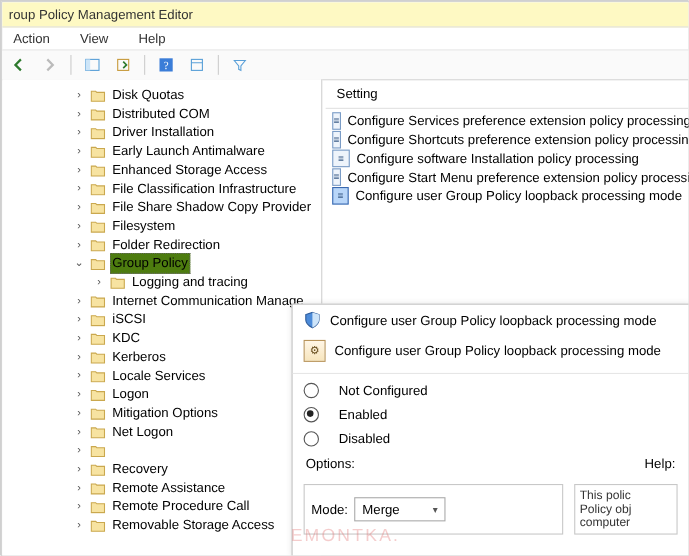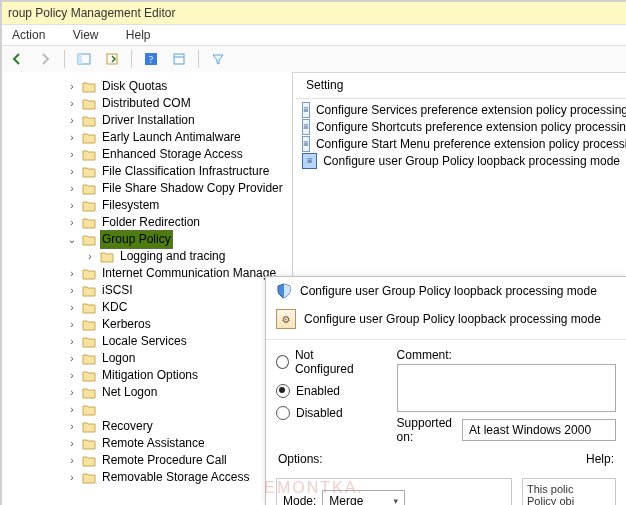--- a/index.html
+++ b/index.html
@@ -130,21 +130,21 @@
     display: flex; align-items: center; justify-content: center;
     font-size: 10px; color: #6a5020;
   }
   .dlg-body {
     display: flex; flex-direction: column;
     padding: 8px 10px;
     gap: 8px;
   }
   .radio-row { display: flex; gap: 28px; }
   .radio-col { display: flex; flex-direction: column; gap: 8px; }
-  .radio-item { display: flex; align-items: center; gap: 6px; }
+  .radio-item { display: flex; align-items: center; gap: 18px; }
   .radio-circle {
     width: 12px; height: 12px; border-radius: 50%;
     border: 1px solid #555; display: inline-block;
     position: relative;
   }
   .radio-circle.filled::after {
     content: ""; position: absolute; top: 2px; left: 2px;
     width: 6px; height: 6px; border-radius: 50%; background: #222;
   }
   .comment-col { flex: 1; display: flex; flex-direction: column; gap: 2px; }
@@ -466,20 +466,24 @@
   <div class="right-pane">
     <div class="settings-header">Setting</div>
     <div class="settings-list" id="settings-list">
         <div class="setting-row">
           <span class="setting-icon">≣</span>
           <span>Configure Services preference extension policy processing</span>
         </div>
         <div class="setting-row">
           <span class="setting-icon">≣</span>
           <span>Configure Shortcuts preference extension policy processing</span>
+        </div>
+        <div class="setting-row">
+          <span class="setting-icon">≣</span>
+          <span>Configure software Installation policy processing</span>
         </div>
         <div class="setting-row">
           <span class="setting-icon">≣</span>
           <span>Configure Start Menu preference extension policy processing</span>
         </div>
         <div class="setting-row">
           <span class="setting-icon sel">≣</span>
           <span>Configure user Group Policy loopback processing mode</span>
         </div>
       </div>
@@ -509,28 +513,20 @@
           </div>
           <div class="radio-item">
             <span class="radio-circle filled"></span>
             <span>Enabled</span>
           </div>
           <div class="radio-item">
             <span class="radio-circle"></span>
             <span>Disabled</span>
           </div>
         </div>
-        <div class="comment-col">
-          <span>Comment:</span>
-          <div class="comment-box"></div>
-          <div class="supported-row">
-            <span>Supported on:</span>
-            <div class="supported-box">At least Windows 2000</div>
-          </div>
-        </div>
       </div>
 
       <div class="opts-head">
         <span>Options:</span>
         <span>Help:</span>
       </div>
       <div class="opts-body">
         <div class="opts-left">
           <span>Mode:</span>
           <div class="combo">

